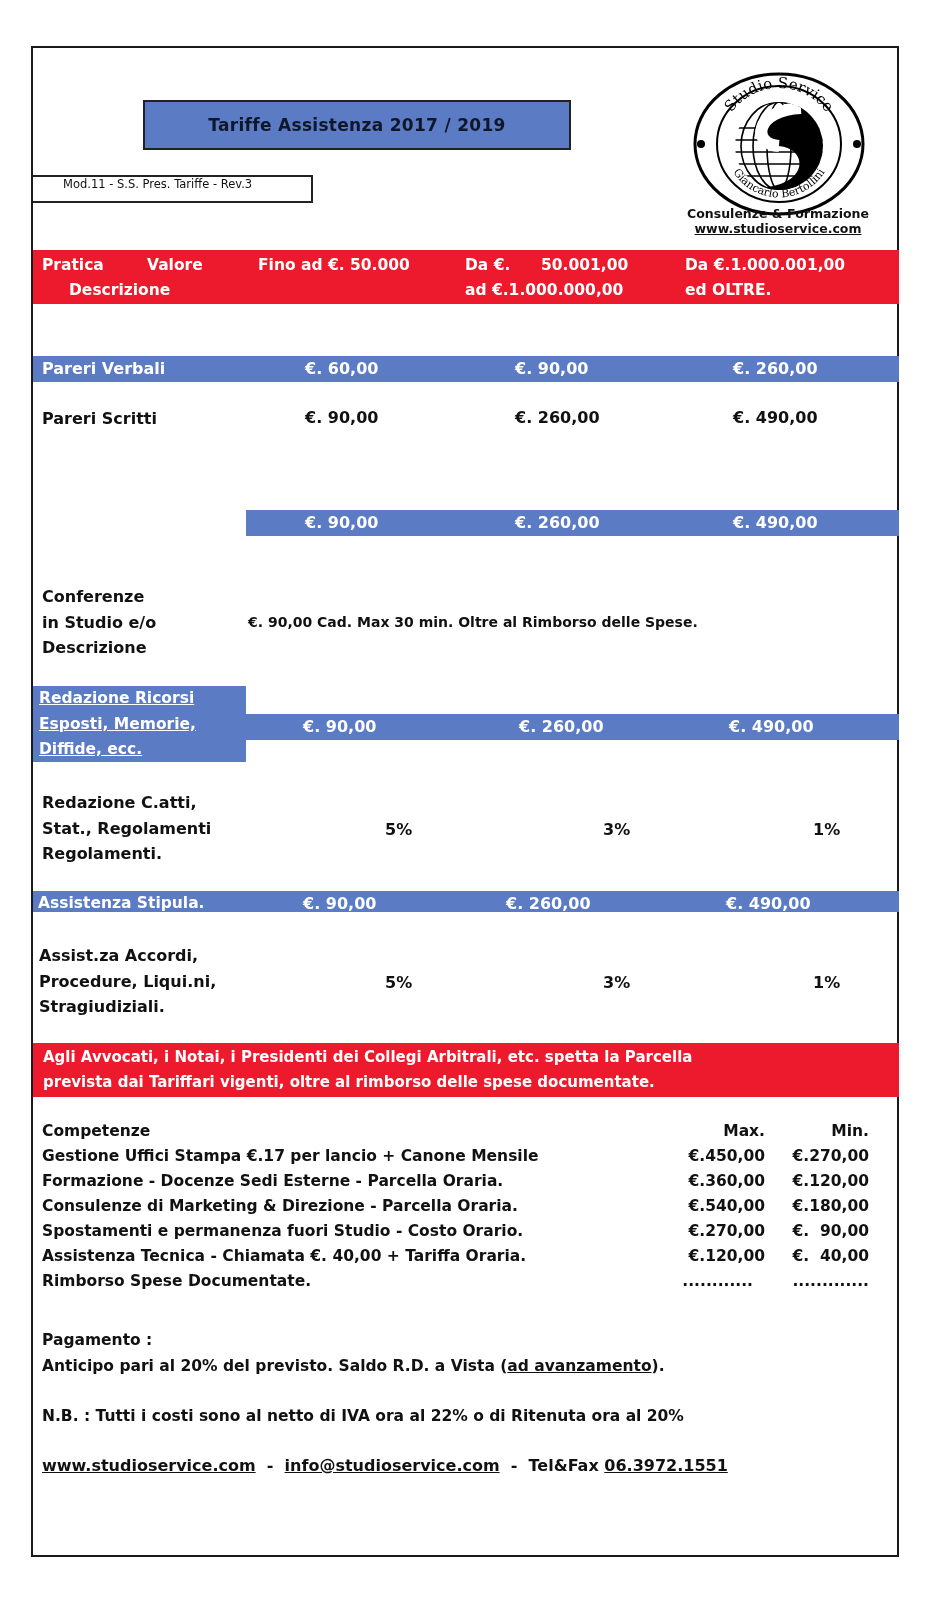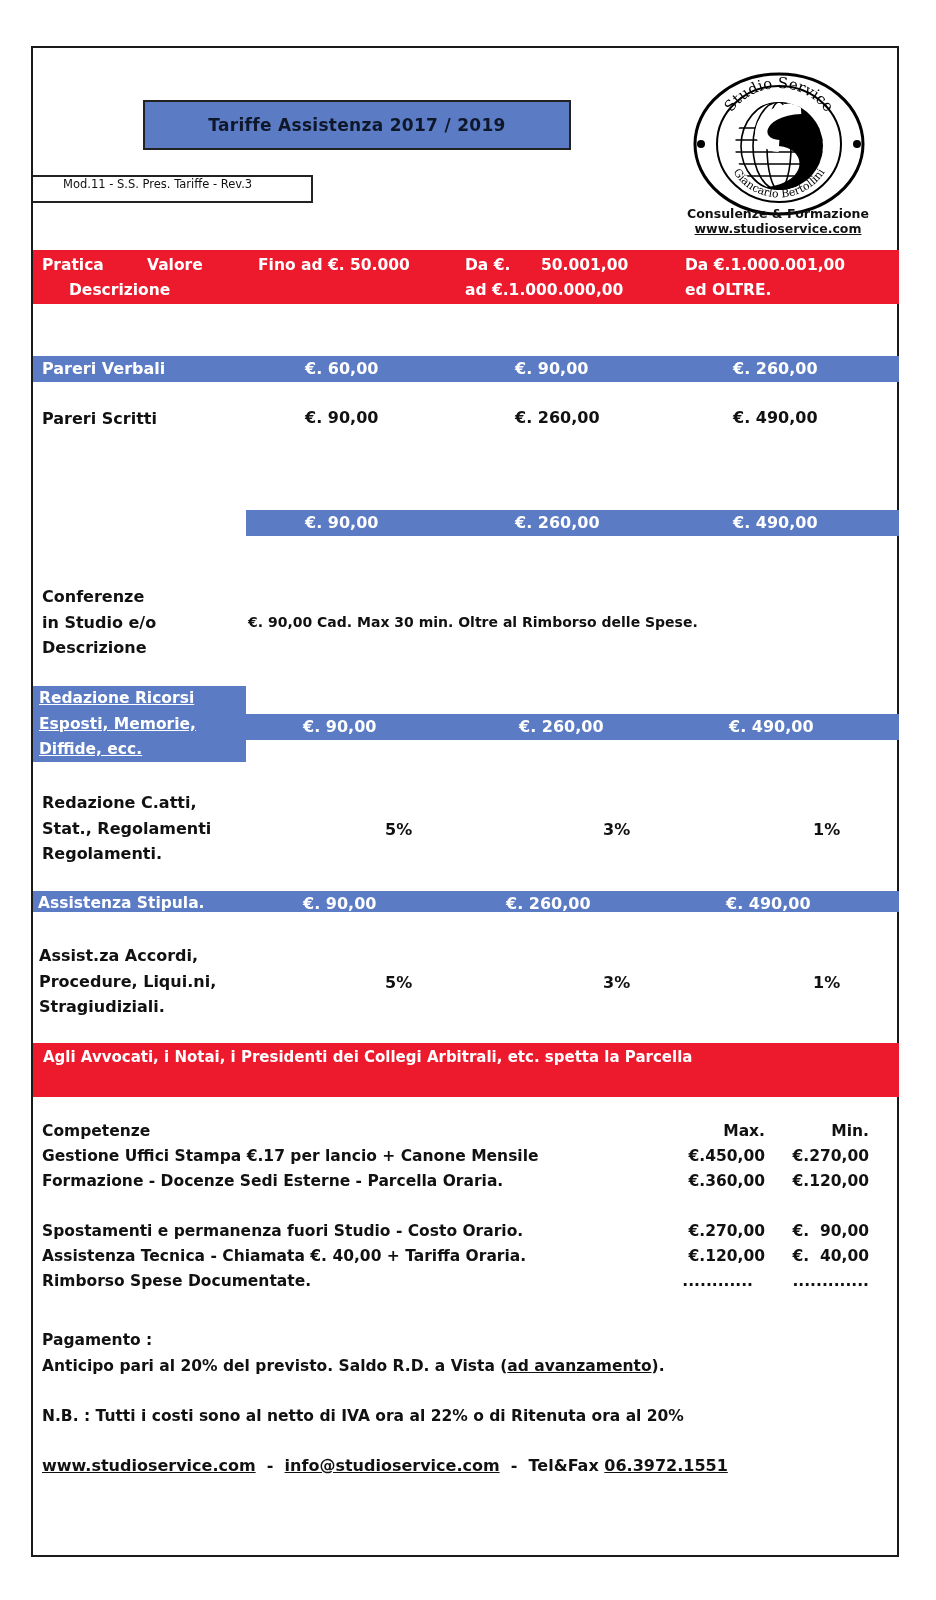--- a/index.html
+++ b/index.html
@@ -152,38 +152,44 @@
     <div>Assist.za Accordi,</div>
     <div>Procedure, Liqui.ni,</div>
     <div>Stragiudiziali.</div>
   </div>
   <span class="price abs" style="left:352px;top:925px">5%</span>
   <span class="price abs" style="left:570px;top:925px">3%</span>
   <span class="price abs" style="left:780px;top:925px">1%</span>
 
   <div class="abs red-band note-band">
     <div>Agli Avvocati, i Notai, i Presidenti dei Collegi Arbitrali, etc. spetta la Parcella</div>
+    <div>prevista dai Tariffari vigenti, oltre al rimborso delle spese documentate.</div>
   </div>
 
   <div class="abs comp" style="left:0;top:1074px;width:866px;height:200px">
     <div class="comp-row" style="top:0">
       <span class="d">Competenze</span>
       <span class="mx" style="width:68px;left:655px">Max.</span>
       <span class="mn" style="width:74px;left:753px">Min.</span>
     </div>
     <div class="comp-row" style="top:25px">
       <span class="d">Gestione Uffici Stampa €.17 per lancio + Canone Mensile</span>
       <span class="mx">€.450,00</span>
       <span class="mn">€.270,00</span>
     </div>
     <div class="comp-row" style="top:50px">
       <span class="d">Formazione - Docenze Sedi Esterne - Parcella Oraria.</span>
       <span class="mx">€.360,00</span>
       <span class="mn">€.120,00</span>
     </div>
+    <div class="comp-row" style="top:75px">
+      <span class="d">Consulenze di Marketing &amp; Direzione - Parcella Oraria.</span>
+      <span class="mx">€.540,00</span>
+      <span class="mn">€.180,00</span>
+    </div>
     <div class="comp-row" style="top:100px">
       <span class="d">Spostamenti e permanenza fuori Studio - Costo Orario.</span>
       <span class="mx">€.270,00</span>
       <span class="mn" style="white-space:pre">€.  90,00</span>
     </div>
     <div class="comp-row" style="top:125px">
       <span class="d">Assistenza Tecnica - Chiamata €. 40,00 + Tariffa Oraria.</span>
       <span class="mx">€.120,00</span>
       <span class="mn" style="white-space:pre">€.  40,00</span>
     </div>

